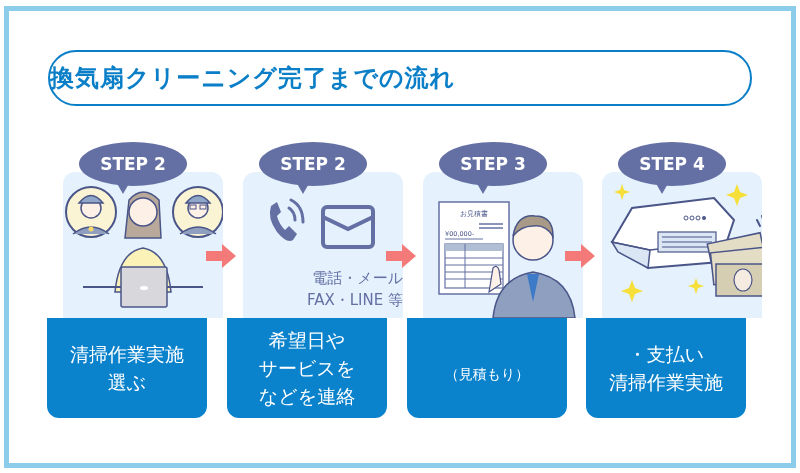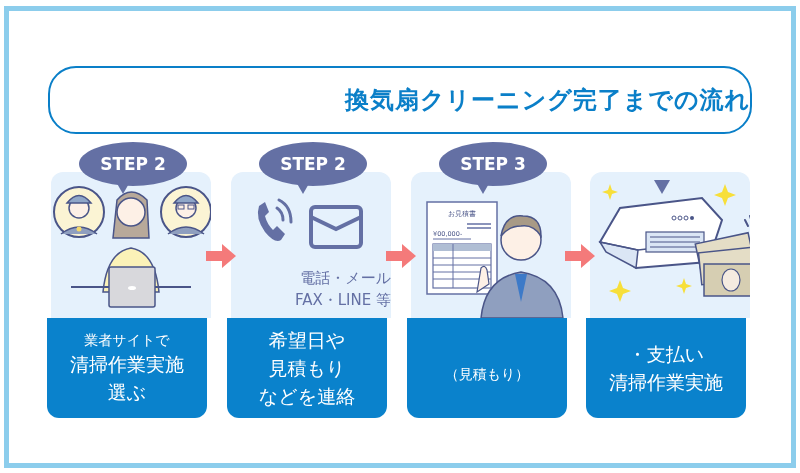--- a/index.html
+++ b/index.html
@@ -1,21 +1,21 @@
 <!DOCTYPE html>
 <html><head>
 <meta charset="utf-8">
 <style>
   * { box-sizing: border-box; margin: 0; padding: 0; }
   body { width: 800px; height: 473px; background: #ffffff; font-family: "DejaVu Sans", sans-serif; overflow: hidden; }
   .frame { position: absolute; left: 4px; top: 6px; width: 792px; height: 462px; border: 5px solid #8ccdec; background: #ffffff; }
-  .title-pill { position: absolute; left: 48px; top: 66px; width: 704px; height: 68px; border: 2px solid #0a7fc8; border-radius: 28px; display: flex; align-items: center; justify-content: flex-end; }
+  .title-pill { position: absolute; left: 48px; top: 50px; width: 704px; height: 56px; border: 2px solid #0a7fc8; border-radius: 28px; display: flex; align-items: center; justify-content: flex-start; }
   .title-text { color: #0a7fc8; font-size: 24px; font-weight: bold; letter-spacing: 1px; }
   .card { position: absolute; top: 172px; width: 160px; height: 246px; }
-  .card-top { position: absolute; left: 4px; top: 0; width: 160px; height: 146px; background: #e5f1fc; border-radius: 12px 12px 0 0; overflow: hidden; }
+  .card-top { position: absolute; left: 16px; top: 0; width: 160px; height: 146px; background: #e5f1fc; border-radius: 12px 12px 0 0; overflow: hidden; }
   .card-bottom { position: absolute; left: 0; top: 146px; width: 160px; height: 100px; background: #0a82cc; border-radius: 0 0 12px 12px; display: flex; flex-direction: column; align-items: center; justify-content: center; color: #fff; text-align: center; }
   .bubble { position: absolute; left: 32px; top: -30px; width: 108px; height: 44px; background: #6470a4; border-radius: 50%; display: flex; align-items: center; justify-content: center; color: #fff; font-weight: bold; font-size: 17px; z-index: 3; }
   .bubble-tail { position: absolute; left: 68px; top: 8px; width: 0; height: 0; border-left: 8px solid transparent; border-right: 8px solid transparent; border-top: 14px solid #6470a4; z-index: 3; }
   .arrow { position: absolute; top: 244px; width: 30px; height: 24px; z-index: 4; }
   .line-sm { font-size: 14px; line-height: 20px; }
   .line-lg { font-size: 19px; line-height: 28px; }
   .card-label { position: absolute; left: 0; width: 160px; text-align: right; color: #6470a4; font-size: 15px; line-height: 20px; }
   svg { display: block; }
 </style>
 </head>
@@ -58,21 +58,20 @@
         <rect x="58" y="95" width="46" height="40" rx="2" fill="#d8d8dc" stroke="#4a5588" stroke-width="1.5"></rect>
         <ellipse cx="81" cy="116" rx="4" ry="2" fill="#ffffff"></ellipse>
       </g>
     </svg>
   </div>
   <div class="bubble">
     <span>STEP 2</span>
   </div>
   <div class="bubble-tail"></div>
   <div class="card-bottom">
-    <div class="line-sm">業者サイトで</div>
     <div class="line-lg">清掃作業実施</div>
     <div class="line-lg">選ぶ</div>
   </div>
 </div>
 
 <svg class="arrow" style="left:206px;" viewBox="0 0 30 24">
   <path d="M0 7 H16 V0 L30 12 L16 24 V17 H0 Z" fill="#f47a7a"></path>
 </svg>
 
 <div class="card" style="left:227px;">
@@ -90,21 +89,21 @@
     </svg>
     <div class="card-label" style="top:96px;">電話・メール</div>
     <div class="card-label" style="top:118px;">FAX・LINE 等</div>
   </div>
   <div class="bubble">
     <span>STEP 2</span>
   </div>
   <div class="bubble-tail"></div>
   <div class="card-bottom">
     <div class="line-lg">希望日や</div>
-    <div class="line-lg">見積もり</div>
+    <div class="line-lg">サービスを</div>
     <div class="line-lg">などを連絡</div>
   </div>
 </div>
 
 <svg class="arrow" style="left:386px;" viewBox="0 0 30 24">
   <path d="M0 7 H16 V0 L30 12 L16 24 V17 H0 Z" fill="#f47a7a"></path>
 </svg>
 
 <div class="card" style="left:407px;">
   <div class="card-top">
@@ -173,18 +172,21 @@
         <rect x="110" y="78" width="54" height="32" fill="#e4ddc6" stroke="#4a5588" stroke-width="1.5" transform="rotate(-6 137 94)"></rect>
         <rect x="114" y="92" width="54" height="32" fill="#d6ceb2" stroke="#4a5588" stroke-width="1.5"></rect>
         <ellipse cx="141" cy="108" rx="9" ry="11" fill="#f5ebe0" stroke="#4a5588" stroke-width="1.2"></ellipse>
       </g>
       <g stroke="#4a5588" stroke-width="2" stroke-linecap="round">
         <line x1="155" y1="48" x2="158" y2="54"></line>
         <line x1="160" y1="44" x2="162" y2="50"></line>
       </g>
     </svg>
   </div>
+  <div class="bubble">
+    <span>STEP 4</span>
+  </div>
   <div class="bubble-tail"></div>
   <div class="card-bottom">
     <div class="line-lg">・支払い</div>
     <div class="line-lg">清掃作業実施</div>
   </div>
 </div>
 
 </body></html>

